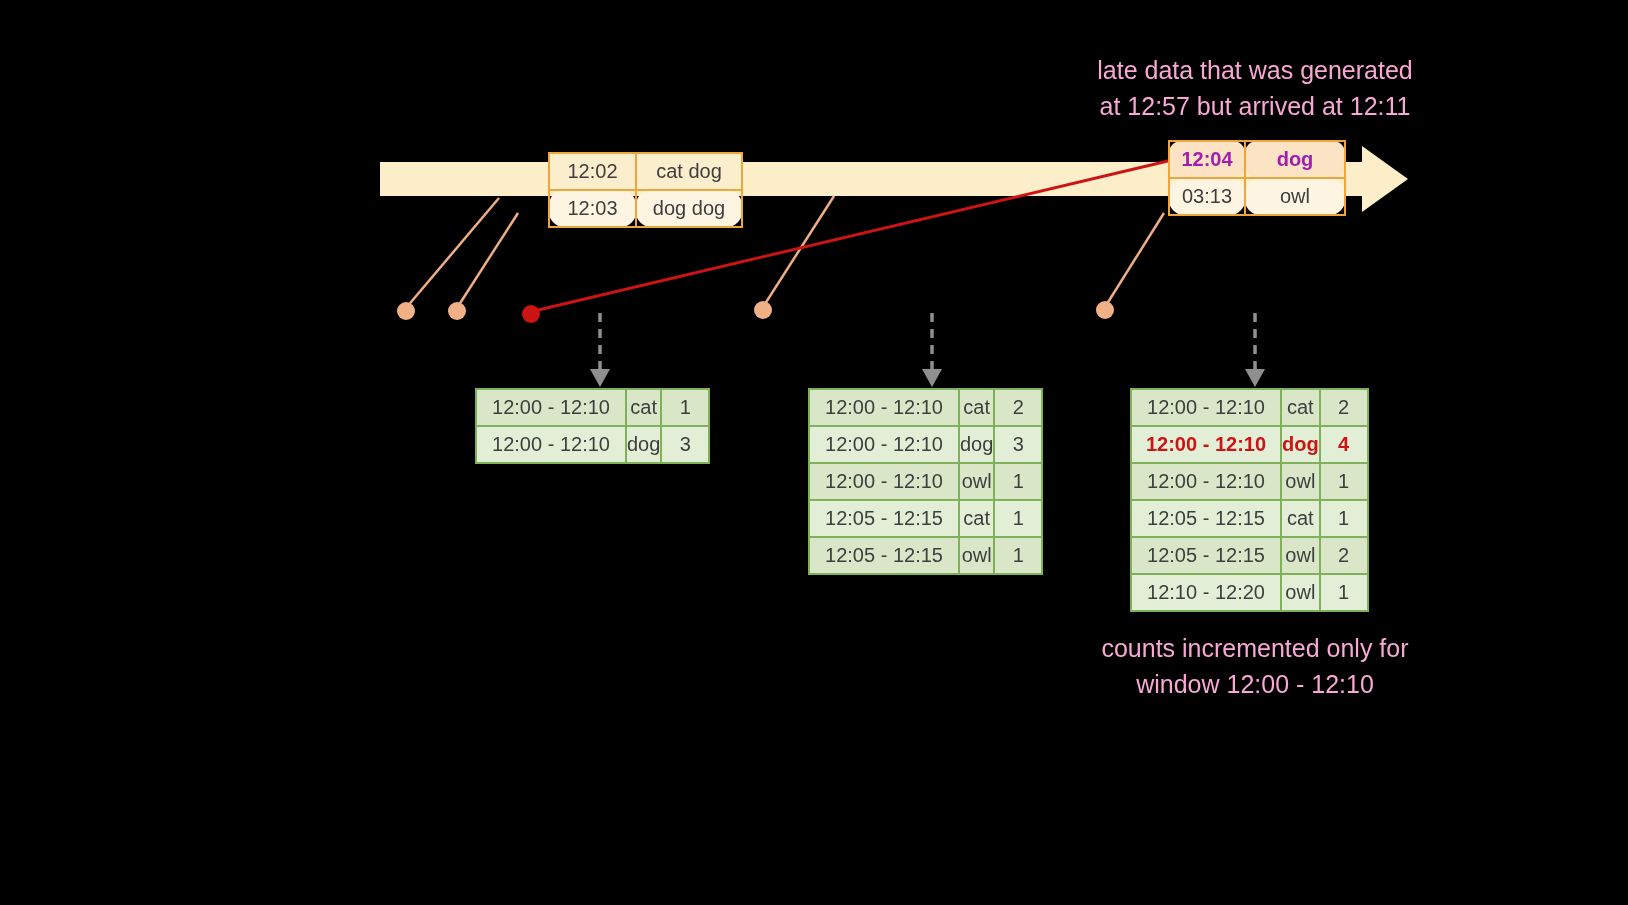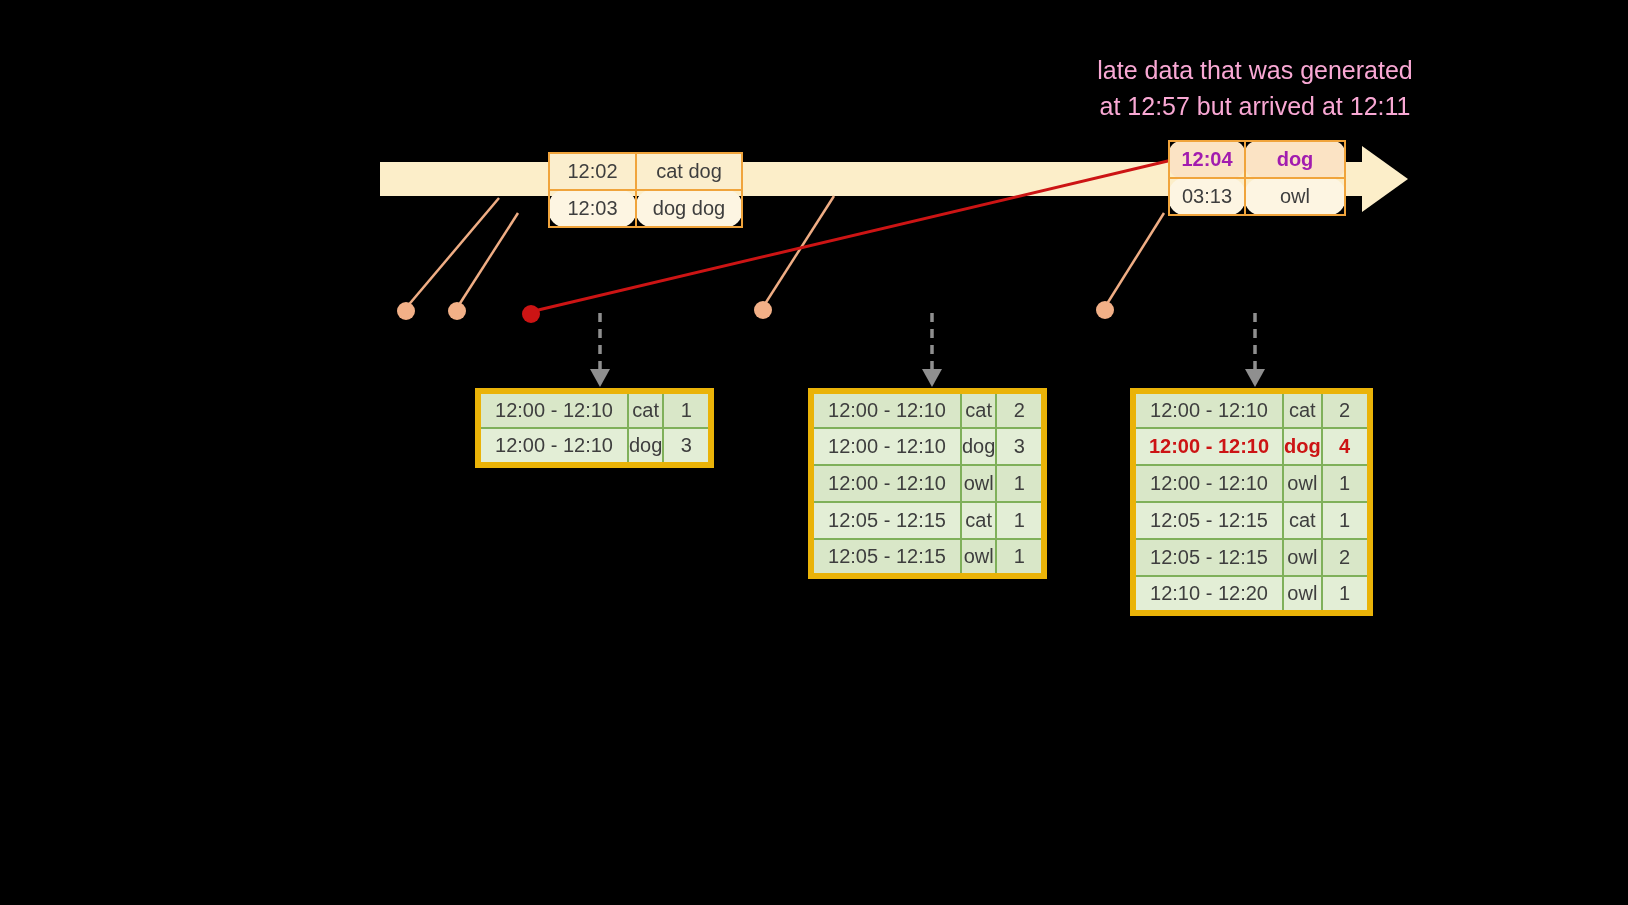--- a/index.html
+++ b/index.html
@@ -21,21 +21,21 @@
     height:37px; vertical-align:middle; overflow:hidden; white-space:nowrap;
   }
   .etbl tr.erow-even td { background:#fbeecd; }
   .etbl tr.erow-odd  td { background:#fdf5e2;border-radius:15px; }
   .etbl td.etime  { width:87px; }
   .etbl td.ewords { width:106px; }
   .etbl3 td.etime  { width:76px; }
   .etbl3 td.ewords { width:100px; }
   .etbl tr.late td { background:#fbe3c4; color:#a21caf; font-weight:bold;border-radius:12px; }
   
-  table.gtbl { border:6px solid #eab308; }
+  table.gtbl { border:2px solid #eab308; }
   .gtbl td {
     border:2px solid #7fb05a; color:#3e3e3e; font-size:20px; text-align:center;
     height:37px; vertical-align:middle; overflow:hidden; white-space:nowrap;
   }
   .gtbl tr.grow-even td { background:#d9e7c8; }
   .gtbl tr.grow-odd  td { background:#e3eed6; }
   .gtbl td.gwin   { width:150px; }
   .gtbl td.gword  { width:35px; }
   .gtbl td.gcount { width:48px; }
   .gtbl tr.hot td { color:#cc1414; font-weight:bold; }
@@ -185,14 +185,18 @@
       <td class="gcount">2</td>
     </tr>
     <tr class="grow-odd">
       <td class="gwin">12:10 - 12:20</td>
       <td class="gword">owl</td>
       <td class="gcount">1</td>
     </tr>
   </tbody>
     </table>
 
+  <div class="note" style="left:1035px; top:630px;">
+    <div>counts incremented only for</div>
+    <div>window 12:00 - 12:10</div>
+  </div>
 
 </div>
 
 </body></html>

